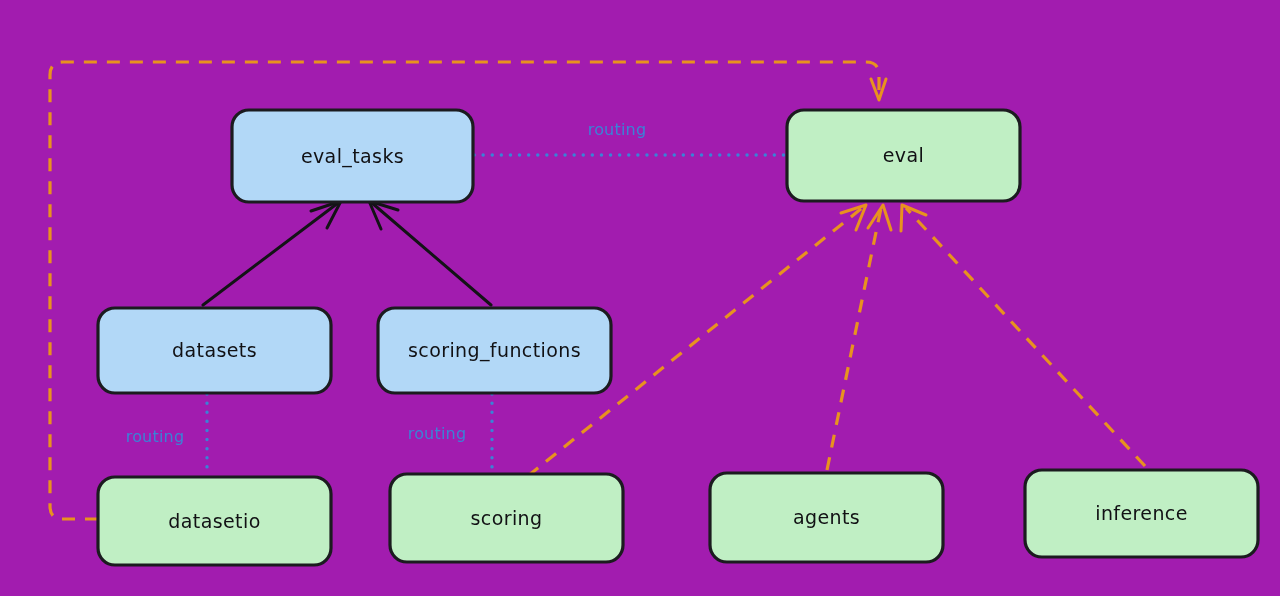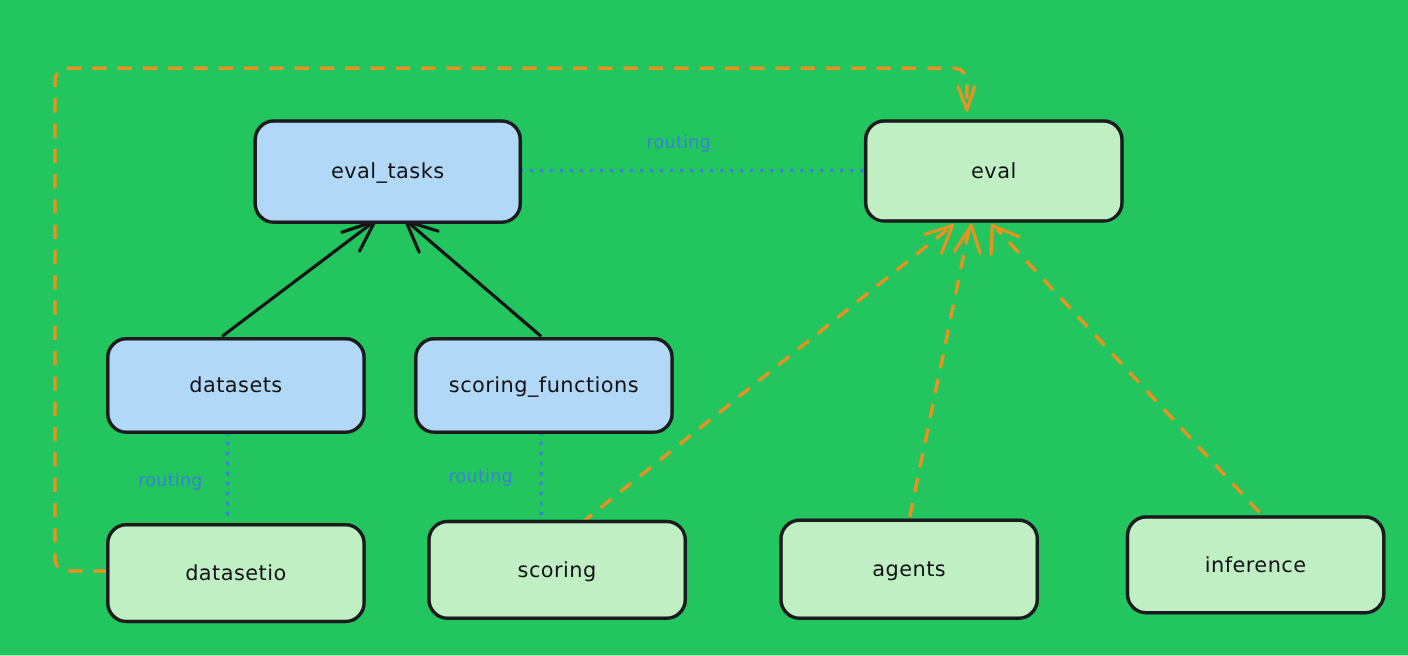--- a/index.html
+++ b/index.html
@@ -11,21 +11,21 @@
   body {
     width: 1280px;
     height: 596px;
     overflow: hidden;
     font-family: "DejaVu Sans", sans-serif;
   }
   #diagram-root {
     position: relative;
     width: 1280px;
     height: 596px;
-    background: #22c55e;
+    background: #a21caf;
   }
   svg#diagram-canvas {
     position: absolute;
     top: 0;
     left: 0;
     width: 1280px;
     height: 596px;
     display: block;
   }
   .node-shape {

